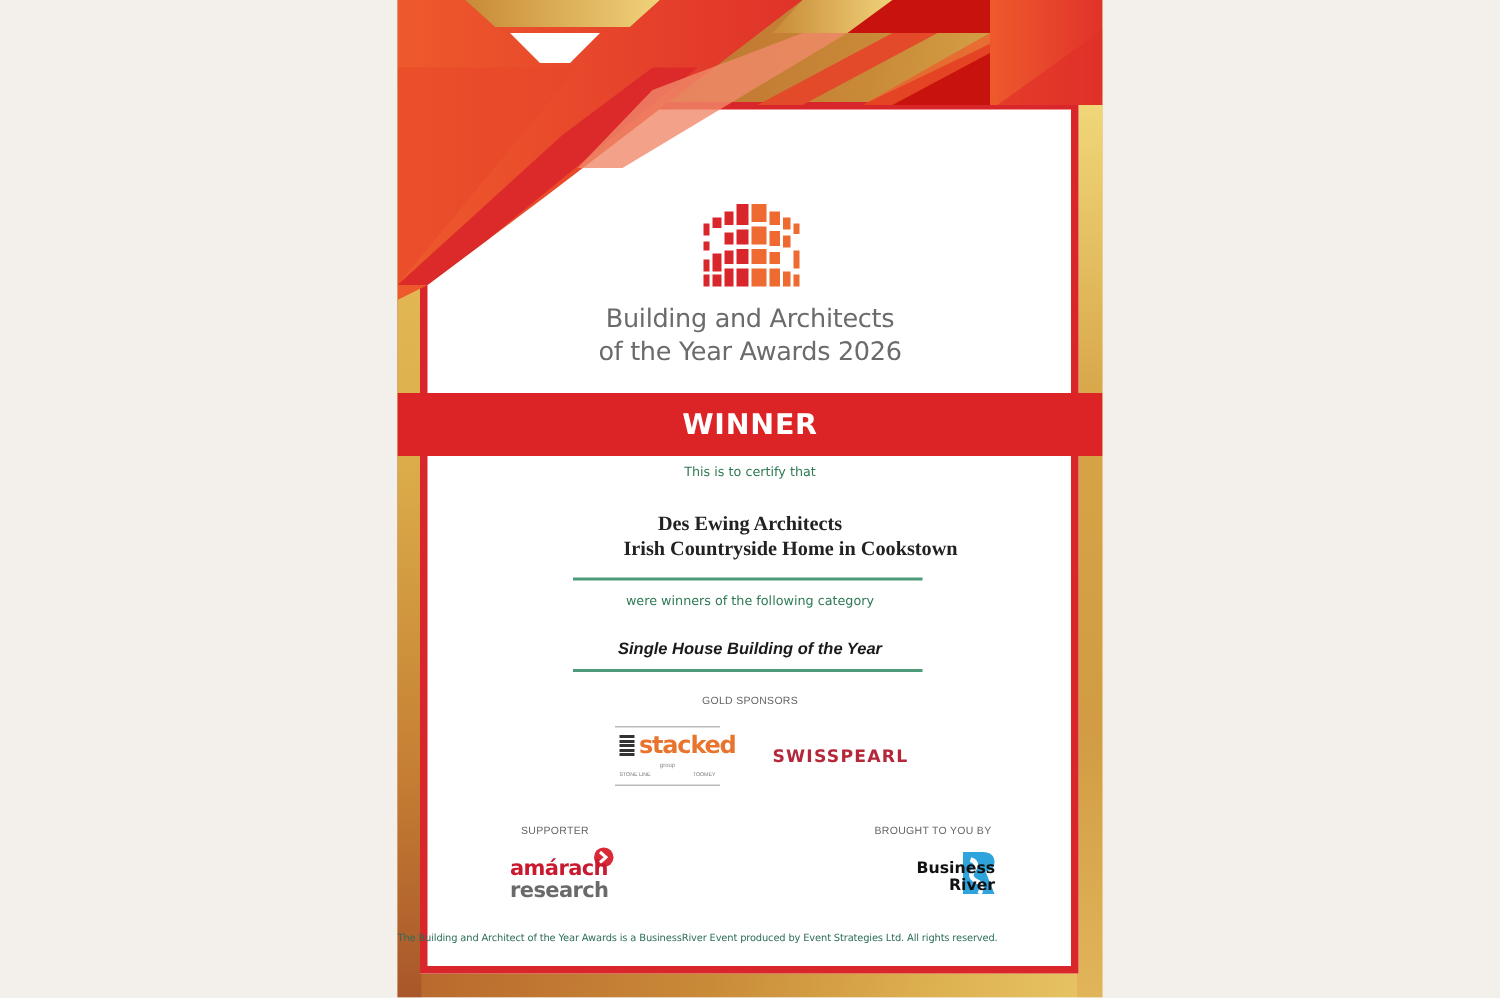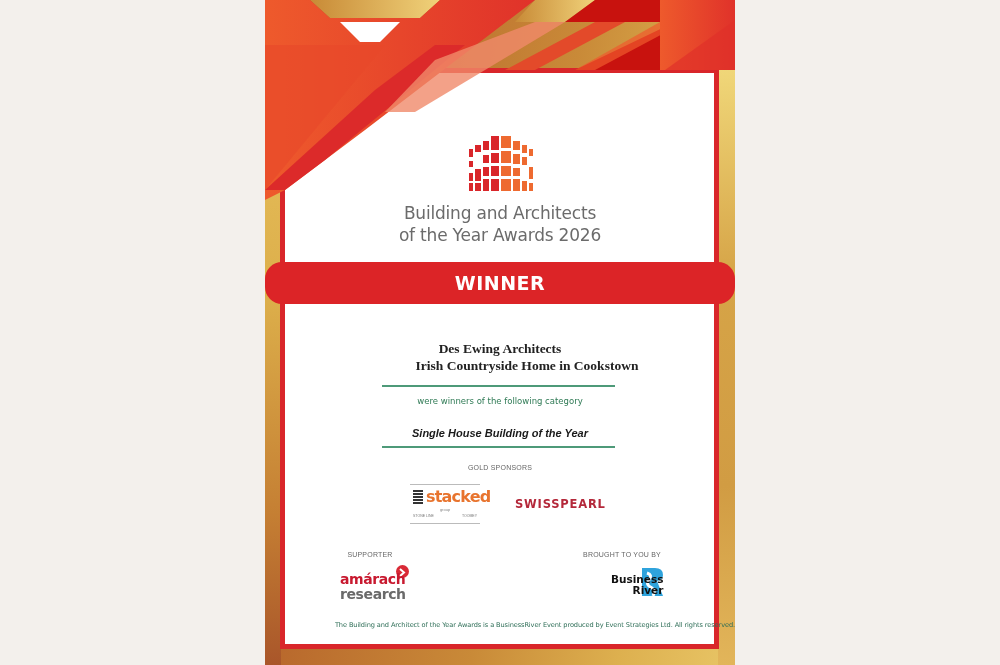--- a/index.html
+++ b/index.html
@@ -28,21 +28,21 @@
   
   .ribbons { position: absolute; left: 0; top: 0; width: 470px; height: 250px; pointer-events: none; }
 
   .logo { position: absolute; left: 202px; top: 133px; width: 70px; height: 62px; }
   .brand-line {
     position: absolute; left: 0; width: 470px; text-align: center;
     color: #6b6b6b; font-family: "DejaVu Sans", sans-serif; font-size: 17px; letter-spacing: -0.2px;
   }
   .winner-band {
     position: absolute; left: 0; top: 262px; width: 470px; height: 42px; background: #dc2427;
-    display: flex; align-items: center; justify-content: center; border-radius: 17px;
+    display: flex; align-items: center; justify-content: center;
   }
   .winner-band span { color: #fff; font-weight: bold; font-size: 19px; letter-spacing: 0.5px; font-family: "DejaVu Sans", sans-serif; }
 
   .center-text { position: absolute; left: 0; width: 470px; text-align: center; }
   .green-small { color: #2f7a55; font-size: 8.5px; font-family: "DejaVu Sans", sans-serif; }
   .recipient { font-family: "Liberation Serif", serif; font-weight: bold; font-size: 13.5px; color: #222; line-height: 17px; }
   .green-rule { position: absolute; left: 117px; width: 233px; height: 2px; background: #4e9a79; }
   .category { font-weight: bold; font-style: italic; font-size: 11px; color: #1a1a1a; }
   .caption { color: #666; font-size: 7px; letter-spacing: 0.2px; }
 
@@ -55,21 +55,21 @@
   .swisspearl { position: absolute; left: 250px; top: 497px; color: #b4283a; font-weight: bold; font-size: 11.5px; letter-spacing: 0.8px; font-family: "DejaVu Sans", sans-serif; }
 
   .amarach { position: absolute; left: 75px; top: 565px; width: 80px; height: 40px; }
   .amarach .a1 { position: absolute; left: 0; top: 6px; color: #c8192f; font-weight: bold; font-size: 14px; font-family: "DejaVu Sans", sans-serif; letter-spacing: -0.4px; }
   .amarach .a2 { position: absolute; left: 0; top: 21px; color: #6a6a6a; font-weight: bold; font-size: 14px; font-family: "DejaVu Sans", sans-serif; letter-spacing: -0.4px; }
   .amarach .chev { position: absolute; left: 56px; top: 0px; width: 13px; height: 13px; border-radius: 50%; background: #d92a36; }
 
   .br-logo { position: absolute; left: 320px; top: 567px; width: 80px; height: 32px; text-align: right; }
   .br-logo .txt { position: absolute; left: 26px; top: 7px; font-weight: bold; font-size: 10.5px; color: #111; line-height: 11px; font-family: "DejaVu Sans", sans-serif; }
 
-  .footer { position: absolute; left: 0; top: 621px; width: 470px; text-align: right; color: #2e6e57; font-size: 6.6px; font-family: "DejaVu Sans", sans-serif; letter-spacing: -0.1px; }
+  .footer { position: absolute; left: 0; top: 621px; width: 470px; text-align: left; color: #2e6e57; font-size: 6.6px; font-family: "DejaVu Sans", sans-serif; letter-spacing: -0.1px; }
 </style>
 </head>
 <body>
 
 <div class="cert">
   <div class="gold-left"></div>
   <div class="gold-right"></div>
   <div class="red-frame"></div>
 
   <svg class="ribbons" viewBox="0 0 470 250" width="470" height="250">
@@ -139,20 +139,21 @@
     </g>
   </svg>
 
   <div class="brand-line" style="top:203px;">Building and Architects</div>
   <div class="brand-line" style="top:225px;">of the Year Awards 2026</div>
 
   <div class="winner-band">
     <span>WINNER</span>
   </div>
 
+  <div class="center-text green-small" style="top:310px;">This is to certify that</div>
 
   <div class="center-text recipient" style="top:340px;">Des Ewing Architects</div>
   <div class="center-text recipient" style="top:357px;margin-left:27px;">Irish Countryside Home in Cookstown</div>
 
   <div class="green-rule" style="top:385px;"></div>
 
   <div class="center-text green-small" style="top:396px;">were winners of the following category</div>
 
   <div class="center-text category" style="top:427px;">Single House Building of the Year</div>
 

